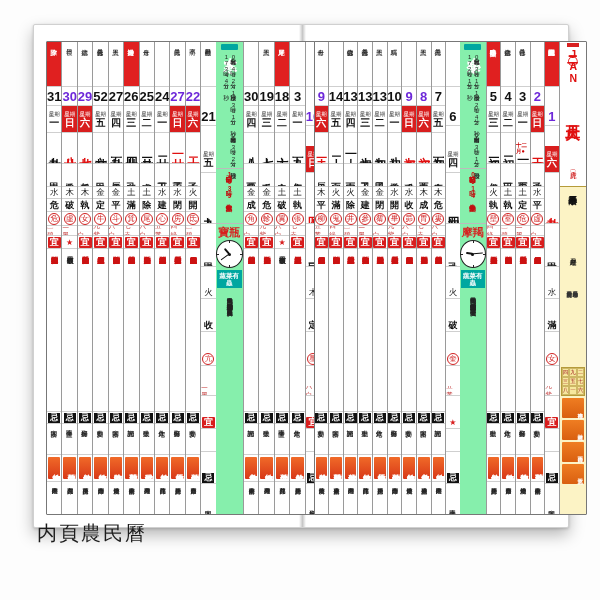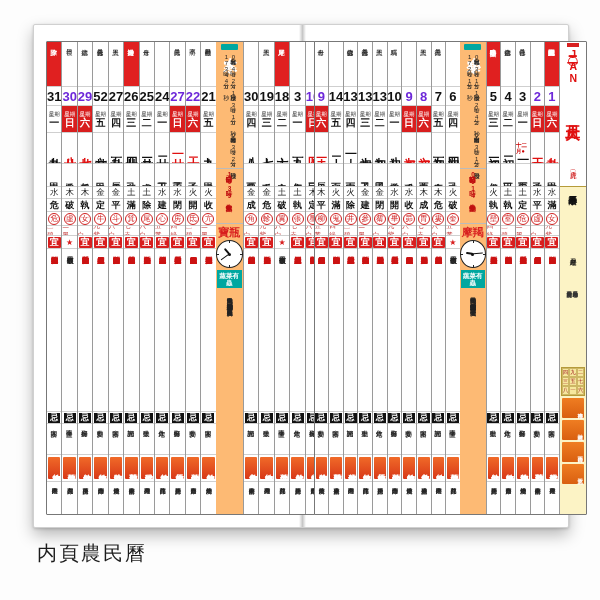--- a/index.html
+++ b/index.html
@@ -17,21 +17,21 @@
     display:flex;
   }
   .page{flex:1 1 0;min-width:0;position:relative;padding:16px 8px 12px 12px;display:flex;}
   .page.right{padding:16px 10px 12px 8px;}
   .gutter{flex:0 0 7px;background:linear-gradient(90deg,rgba(0,0,0,0) 0%,rgba(0,0,0,0.22) 50%,rgba(0,0,0,0) 100%);}
   .page-inner{flex:1;display:flex;border:1px solid #777;border-radius:1px;background:#fff;}
   .slot{display:contents;}
 
   
   .dc{flex:1 1 0;min-width:0;display:flex;flex-direction:column;border-right:1px solid #9a9a9a;overflow:hidden;}
-  .dc:last-child{border-right:none;}
+  .dc:last-child{border-right:none;gap:20px;}
   .dc>div{flex:0 0 auto;border-bottom:1px solid #cfcfcf;display:flex;align-items:center;justify-content:center;overflow:hidden;}
   .v{writing-mode:vertical-rl;text-orientation:upright;}
   .dc-note{height:44px;font-size:6.5px;line-height:7px;color:#222;}
   .dc-note .v{height:40px;}
   .dc-note.fest{background:#e02020;}
   .dc-note.fest .v{color:#fff;font-weight:bold;}
   .dc-num{height:18px;font-size:13px;font-weight:bold;color:#111;border-bottom:1px solid #555;}
   .dc-num.red{color:#6d28d9;}
   .dc-week{height:24px;flex-direction:column;border-bottom:1px solid #555;padding:1px 0;}
   .dc-week .wk-lbl{font-size:5.5px;color:#333;line-height:6px;display:block;}
@@ -57,21 +57,21 @@
   .dc-jibox{height:11px;}
   .dc-jibox span{background:#111;color:#fff;font-size:8px;font-weight:bold;line-height:10px;padding:0 2px;}
   .dc-jitext{height:30px;}
   .dc-jitext .v{height:28px;font-size:6.5px;line-height:7px;color:#222;}
   .dc-chong{height:24px;padding:1px;}
   .dc-chong .v{height:22px;background:linear-gradient(180deg,#f06a28,#d83818);color:#fff;font-weight:bold;font-size:8px;line-height:10px;border-radius:1px;width:100%;text-align:center;}
   .dc-tai{height:32px;border-bottom:none !important;}
   .dc-tai .v{height:30px;font-size:6px;line-height:7px;color:#222;}
 
   
-  .suncol{flex:1.9 1 0;min-width:0;display:flex;flex-direction:column;border-right:1px solid #9a9a9a;background:#fdba74;overflow:hidden;}
+  .suncol{flex:1.9 1 0;min-width:0;display:flex;flex-direction:column;border-right:1px solid #9a9a9a;background:#86efac;overflow:hidden;}
   .term-box{margin:2px 1px;background:#00a7a0;color:#fff;font-weight:bold;font-size:14px;line-height:15px;text-align:center;padding:3px 0;writing-mode:vertical-rl;text-orientation:upright;align-self:center;width:17px;height:32px;border-radius:1px;}
   .sun-info{height:118px;display:flex;justify-content:center;border-bottom:1px solid #bbb;padding-top:2px;}
   .sun-info .v{height:114px;font-size:6px;line-height:7px;color:#222;}
   .term-time{height:56px;display:flex;justify-content:center;border-bottom:1px solid #bbb;padding-top:2px;}
   .term-time .v{height:52px;font-size:6.5px;line-height:7.5px;color:#c01010;font-weight:bold;}
   .zodiac{height:16px;text-align:center;color:#d81e1e;font-weight:bold;font-size:11px;line-height:16px;}
   .clockwrap{height:32px;display:flex;align-items:center;justify-content:center;}
   .clock{width:26px;height:26px;border:1.5px solid #222;border-radius:50%;position:relative;background:#fff;}
   .clock i{position:absolute;background:#222;}
   .clock .t{width:1px;height:2px;left:50%;top:0;}
@@ -95,21 +95,21 @@
   .title-yellow{flex:1;background:#fcf3c5;border-top:1px solid #b59b3a;display:flex;flex-direction:column;align-items:center;padding-top:2px;}
   .lunar-month{writing-mode:vertical-rl;text-orientation:upright;font-weight:bold;font-size:8.5px;line-height:9px;color:#111;height:62px;}
   .month-pillar{writing-mode:vertical-rl;text-orientation:upright;font-size:7px;line-height:8px;color:#111;height:32px;margin-top:2px;}
   .range{display:flex;height:78px;margin-top:2px;}
   .range .v{font-size:5.5px;line-height:6px;color:#333;height:76px;}
   .ninegrid{width:22px;display:grid;grid-template-columns:repeat(3,1fr);border:1px solid #b59b3a;background:#f6e79e;margin-top:2px;}
   .ninegrid span{font-size:5.5px;line-height:7px;text-align:center;color:#a02020;border:0.5px solid #cdb765;}
   .obox{width:22px;margin-top:2px;background:linear-gradient(180deg,#ef7d22,#d95f10);color:#fff;font-size:5.5px;line-height:6px;text-align:center;padding:2px 0;writing-mode:vertical-rl;text-orientation:upright;height:16px;border-radius:1px;}
 
   
-  .caption{position:absolute;left:37px;top:540px;font-size:20px;color:#1c1c1c;letter-spacing:2px;}
+  .caption{position:absolute;left:37px;top:520px;font-size:20px;color:#1c1c1c;letter-spacing:2px;}
 </style>
 </head>
 <body>
 
 <div class="book">
 
   <div class="page left">
     <div class="page-inner">
       <div class="slot" id="slot-l1"><div class="dc">
     <div class="dc-note fest">

